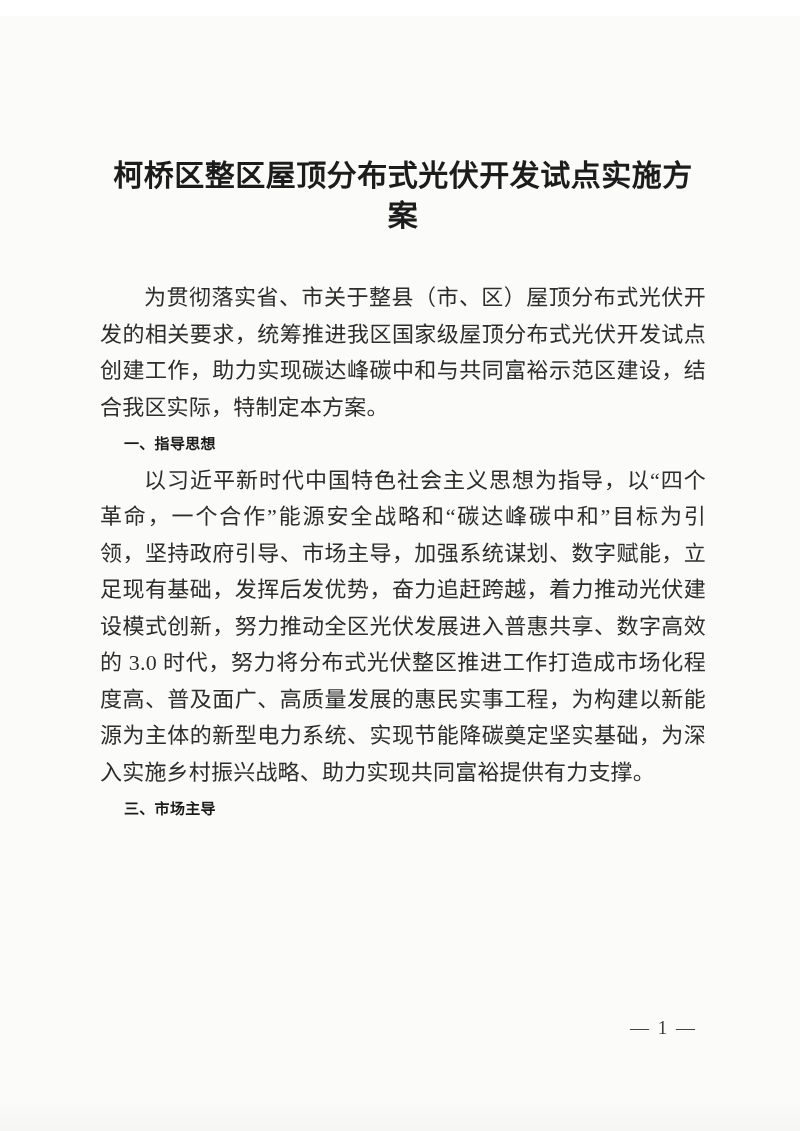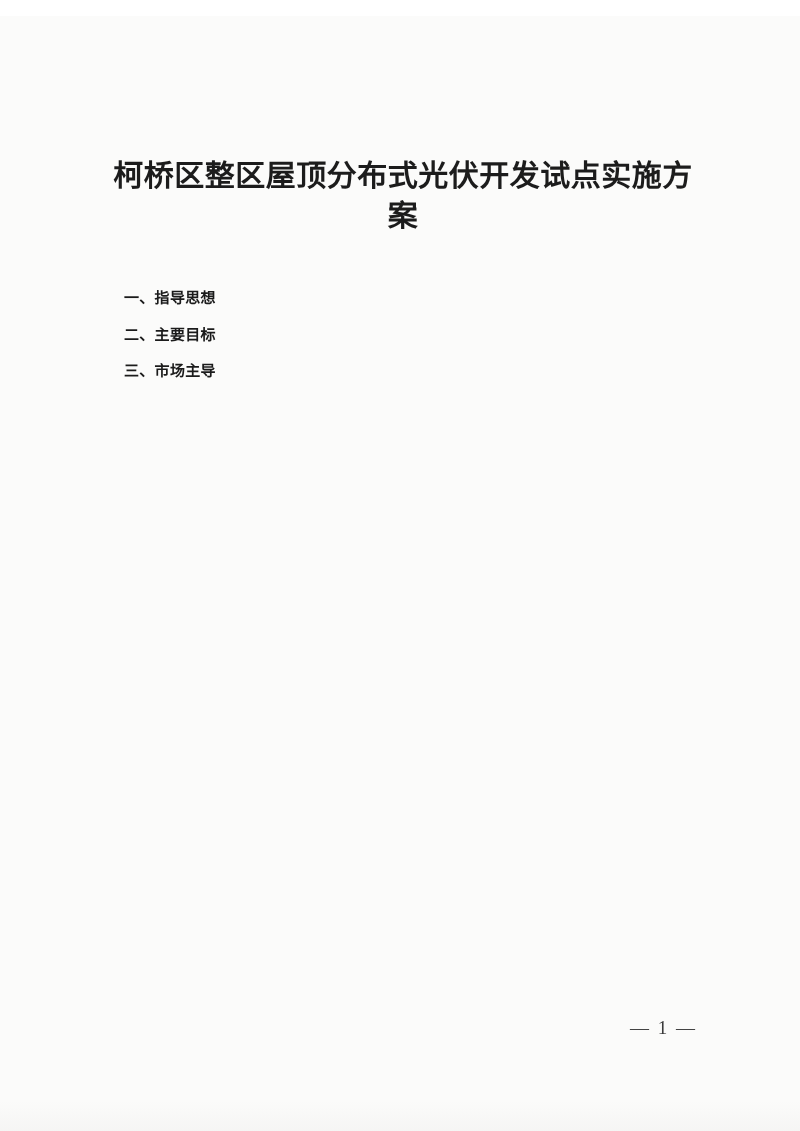--- a/index.html
+++ b/index.html
@@ -73,23 +73,24 @@
   }
 </style>
 </head>
 <body>
 
 <div class="page">
   <div class="content">
 
     <h1 class="doc-title">柯桥区整区屋顶分布式光伏开发试点实施方案</h1>
 
+    <p class="para">为贯彻落实省、市关于整县（市、区）屋顶分布式光伏开发的相关要求，统筹推进我区国家级屋顶分布式光伏开发试点创建工作，助力实现碳达峰碳中和与共同富裕示范区建设，结合我区实际，特制定本方案。</p>
 
     <h2 class="sec-heading">一、指导思想</h2>
+    <p class="para">以习近平新时代中国特色社会主义思想为指导，以“四个革命，一个合作”能源安全战略和“碳达峰碳中和”目标为引领，坚持政府引导、市场主导，加强系统谋划、数字赋能，立足现有基础，发挥后发优势，奋力追赶跨越，着力推动光伏建设模式创新，努力推动全区光伏发展进入普惠共享、数字高效的 3.0 时代，努力将分布式光伏整区推进工作打造成市场化程度高、普及面广、高质量发展的惠民实事工程，为构建以新能源为主体的新型电力系统、实现节能降碳奠定坚实基础，为深入实施乡村振兴战略、助力实现共同富裕提供有力支撑。</p>
 
-    <h2 class="sec-heading">二、主要目标</h2>
 
     <h2 class="sec-heading">三、市场主导</h2>
 
   </div>
 
   <div class="page-num">— 1 —</div>
 </div>
 
 </body></html>

